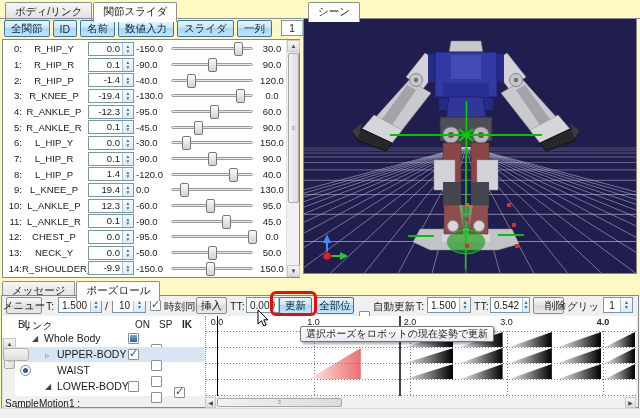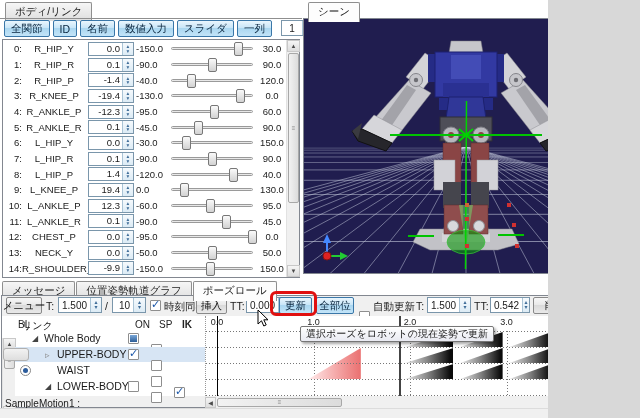--- a/index.html
+++ b/index.html
@@ -1,17 +1,17 @@
 <!DOCTYPE html>
 <html><head>
 <meta charset="utf-8">
 <style>
   * { margin:0; padding:0; box-sizing:border-box; }
   body { font-family:"Liberation Sans","DejaVu Sans",sans-serif; background:#d8d8d8; }
-  #root { position:relative; width:548px; height:418px; background:#ffffff; overflow:hidden; font-size:10.5px; color:#1a1a1a; }
+  #root { position:relative; width:640px; height:418px; background:#fef9c3; overflow:hidden; font-size:10.5px; color:#1a1a1a; }
   .abs { position:absolute; }
   
   .tabbar { position:absolute; display:flex; align-items:flex-end; gap:1px; }
   .tab { border:1px solid #8f8f8f; border-bottom:none; border-radius:2px 2px 0 0;
          padding:2px 9px 2px; background:linear-gradient(#f6f6f6,#dedede); white-space:nowrap; font-size:10.5px; }
   .tab.active { background:#fdfdfd; padding-bottom:3px; margin-bottom:-1px; z-index:3; position:relative; }
   .tabline { position:absolute; height:1px; background:#8f8f8f; }
   
   .btn { display:inline-flex; align-items:center; justify-content:center; height:17px;
          border:1px solid #3a77a8; border-radius:2px; padding:0 6px; white-space:nowrap;
@@ -80,20 +80,21 @@
   #cursor { left:257px; top:309px; z-index:50; }
   #statusbar { left:0; top:408px; width:640px; height:10px; background:#f0f0f0; border-top:1px solid #dcdcdc; }
 </style>
 </head>
 <body>
 
 <div id="root">
 
   <div class="tabbar" style="left:5px; top:2px;">
     <div class="tab">ボディ/リンク</div>
+    <div class="tab active">関節スライダ</div>
   </div>
   <div class="tabline" style="left:0; top:18px; width:302px;"></div>
 
   <div class="abs" style="left:4px; top:20px; display:flex; gap:3px;">
     <div class="btn">全関節</div>
     <div class="btn">ID</div>
     <div class="btn">名前</div>
     <div class="btn">数値入力</div>
     <div class="btn">スライダ</div>
     <div class="btn">一列</div>
@@ -492,21 +493,20 @@
         <polygon points="19,224 27,224 23,215" fill="#4488ff"></polygon>
         <line x1="23" y1="237" x2="37" y2="237" stroke="#22cc33" stroke-width="2"></line>
         <polygon points="36,233 36,241 44,237" fill="#22cc33"></polygon>
         <circle cx="23" cy="237" r="4" fill="#dd2222" stroke="#881111"></circle>
       </g>
     </svg>
   </div>
 
   <div class="tabbar" style="left:2px; top:281px;">
     <div class="tab">メッセージ</div>
-    <div class="tab">位置姿勢軌道グラフ</div>
     <div class="tab active">ポーズロール</div>
   </div>
 
   <div class="abs" id="pose-panel"></div>
 
   <div class="abs btn gray" style="left:6px; top:297px; width:36px;">メニュー</div>
   <div class="lbl" style="left:46px; top:300px;">T:</div>
   <div class="abs spinbox" style="left:58px; top:297px; width:44px;">
     <span class="spinval">1.500</span>
     <span class="spinbtns">

